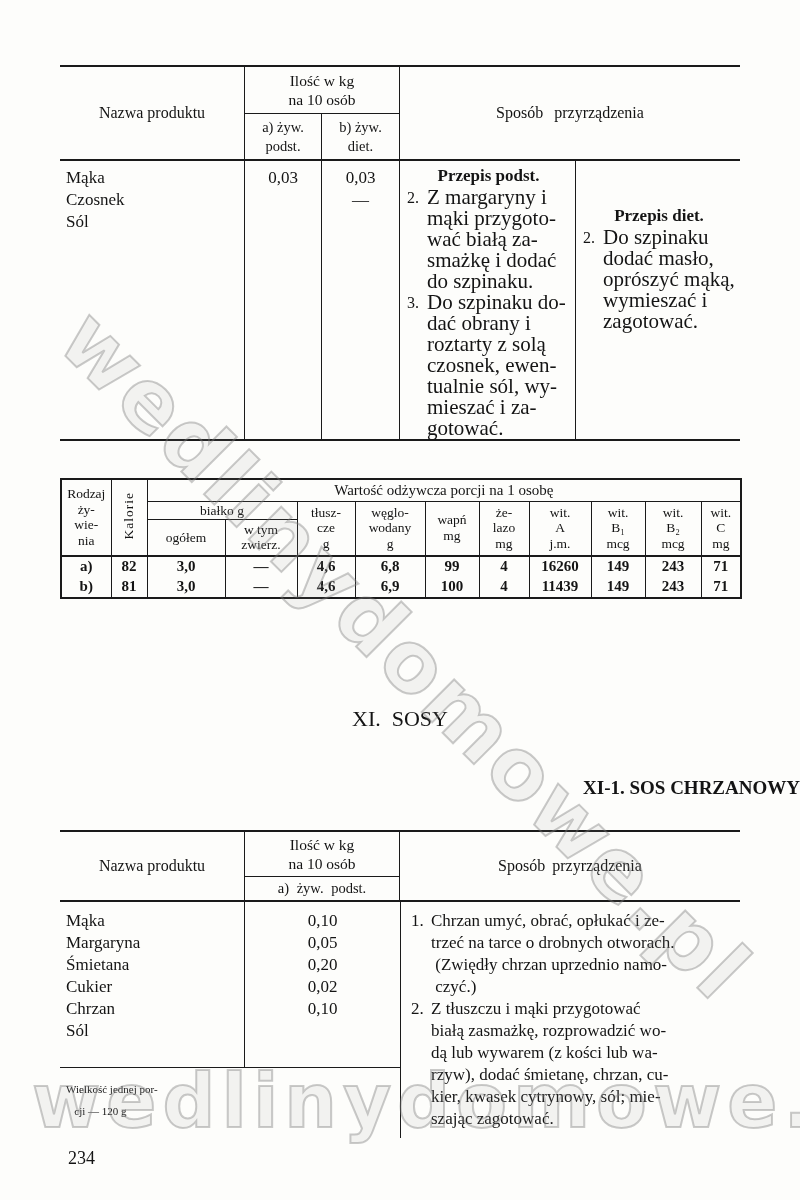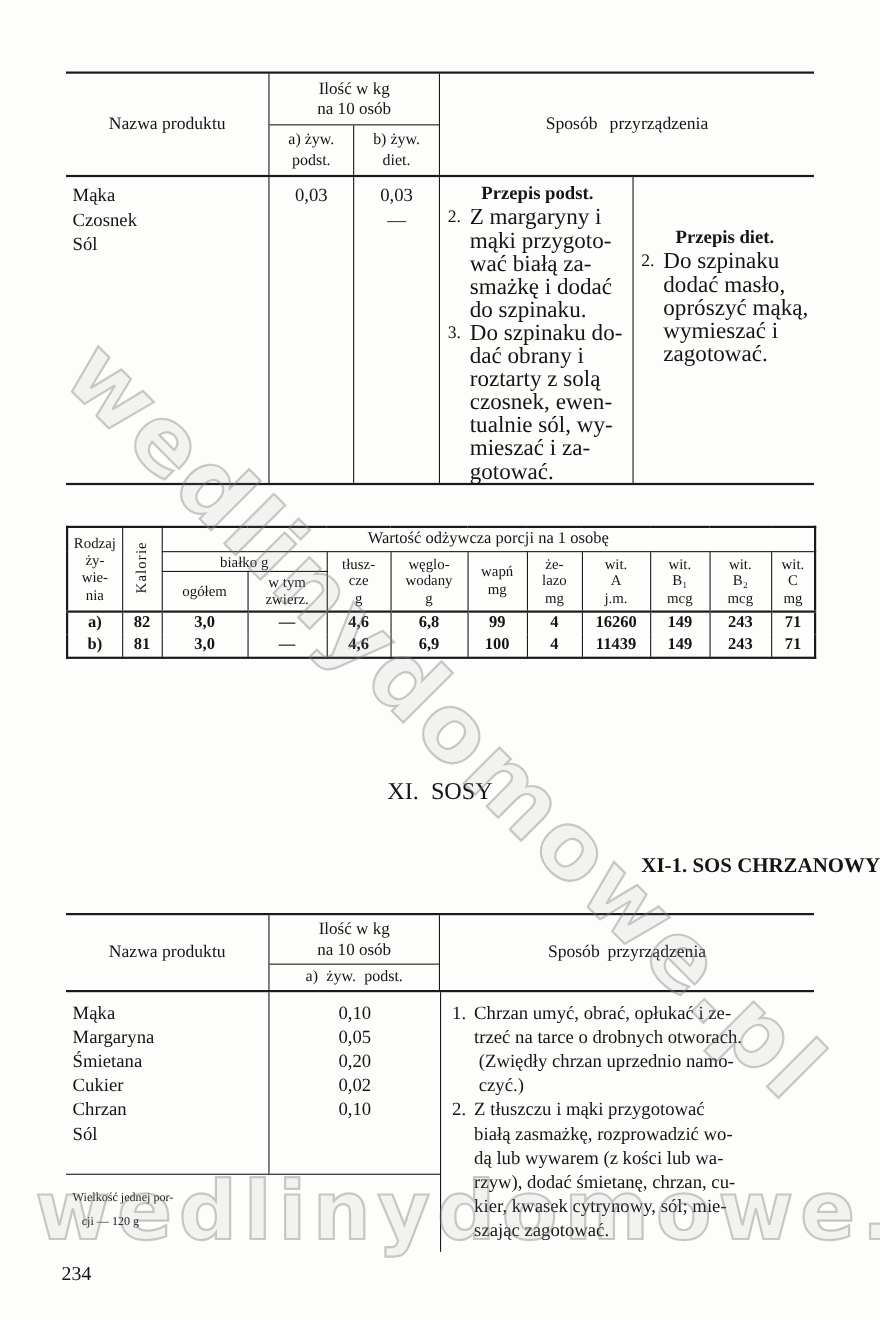--- a/index.html
+++ b/index.html
@@ -78,21 +78,21 @@
   .t2-h-a { flex:1; display:flex; align-items:center; justify-content:center; font-size:14.5px; word-spacing:4px; }
   .t2-h-method { flex:1; word-spacing:3px; }
   .t2-body { display:flex; min-height:236px; }
   .t2-left { width:340px; }
   .t2-row1 { display:flex; border-bottom:1.5px solid #1a1a1a; height:166px; }
   .t2-products { width:185px; border-right:1.5px solid #1a1a1a; padding:8px 0 0 6px; }
   .t2-amts { flex:1; padding-top:8px; text-align:center; }
   .t2-portion { padding:10px 0 0 6px; font-size:11px; line-height:22px; }
   .t2-method { flex:1; border-left:1.5px solid #1a1a1a; padding:8px 4px 0 10px; }
 
-  .page-number { position:absolute; left:56px; top:1148px; font-size:18px; z-index:6; }
+  .page-number { position:absolute; left:68px; top:1148px; font-size:18px; z-index:6; }
 </style>
 </head>
 <body>
 
 <div class="page">
 
   <div class="wm wm-diag">wedlinydomowe.pl</div>
   <div class="wm wm-bottom">wedlinydomowe.pl</div>
 
   <div class="t1">

